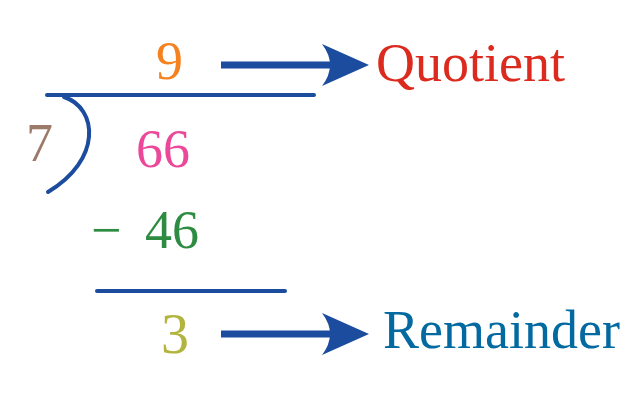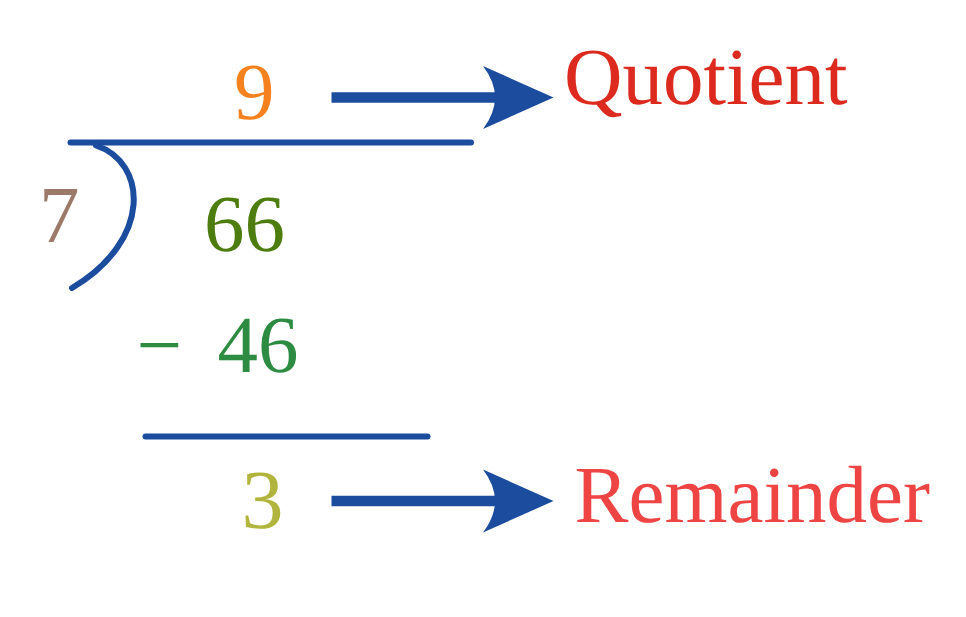--- a/index.html
+++ b/index.html
@@ -22,40 +22,40 @@
 
 <div id="stage">
 
   <div class="abs num" style="left: 156px; top: 34px; color: rgb(245, 130, 31);">9</div>
 
   <svg style="left:216px; top:43px;" width="160" height="44" viewBox="0 0 160 44">
     <line x1="5" y1="22" x2="116" y2="22" stroke-width="7" style="stroke: rgb(28, 76, 158);"></line>
     <path d="M 153 22 L 106 1 Q 122 22 106 43 Z" style="fill: rgb(28, 76, 158);"></path>
   </svg>
 
-  <div class="abs lbl" style="left: 376px; top: 24px; color: rgb(220, 43, 30);">Quotient</div>
+  <div class="abs lbl" style="left: 376px; top: 36px; color: rgb(220, 43, 30);">Quotient</div>
 
   <div class="bar" style="left: 45px; top: 93px; width: 271px; background-color: rgb(28, 76, 158);"></div>
 
   <svg style="left:30px; top:90px;" width="80" height="110" viewBox="0 0 80 110">
     <path d="M 34 7 C 68 18, 72 70, 18 102" fill="none" stroke-width="4" stroke-linecap="round" style="stroke: rgb(28, 76, 158);"></path>
   </svg>
 
   <div class="abs num" style="left: 26px; top: 116px; color: rgb(156, 122, 106);">7</div>
 
-  <div class="abs num" style="left: 136px; top: 122px; color: #4d7c0f;">66</div>
+  <div class="abs num" style="left: 136px; top: 122px; color: #ec4899;">66</div>
 
   <div class="abs num" style="left: 91px; top: 203px; color: rgb(46, 139, 66);">−</div>
 
   <div class="abs num" style="left: 145px; top: 203px; color: rgb(46, 139, 66);">46</div>
 
   <div class="bar" style="left: 95px; top: 289px; width: 192px; background-color: rgb(28, 76, 158);"></div>
 
   <div class="abs num" style="left: 161px; top: 306px; font-size: 56px; color: rgb(178, 181, 61);">3</div>
 
   <svg style="left:216px; top:312px;" width="160" height="44" viewBox="0 0 160 44">
     <line x1="5" y1="22" x2="116" y2="22" stroke-width="7" style="stroke: rgb(28, 76, 158);"></line>
     <path d="M 153 22 L 106 1 Q 122 22 106 43 Z" style="fill: rgb(28, 76, 158);"></path>
   </svg>
 
-  <div class="abs lbl" style="left: 383px; top: 303px; color: #ef4444;">Remainder</div>
+  <div class="abs lbl" style="left: 383px; top: 303px; color: #0369a1;">Remainder</div>
 
 </div>
 
 </body></html>

